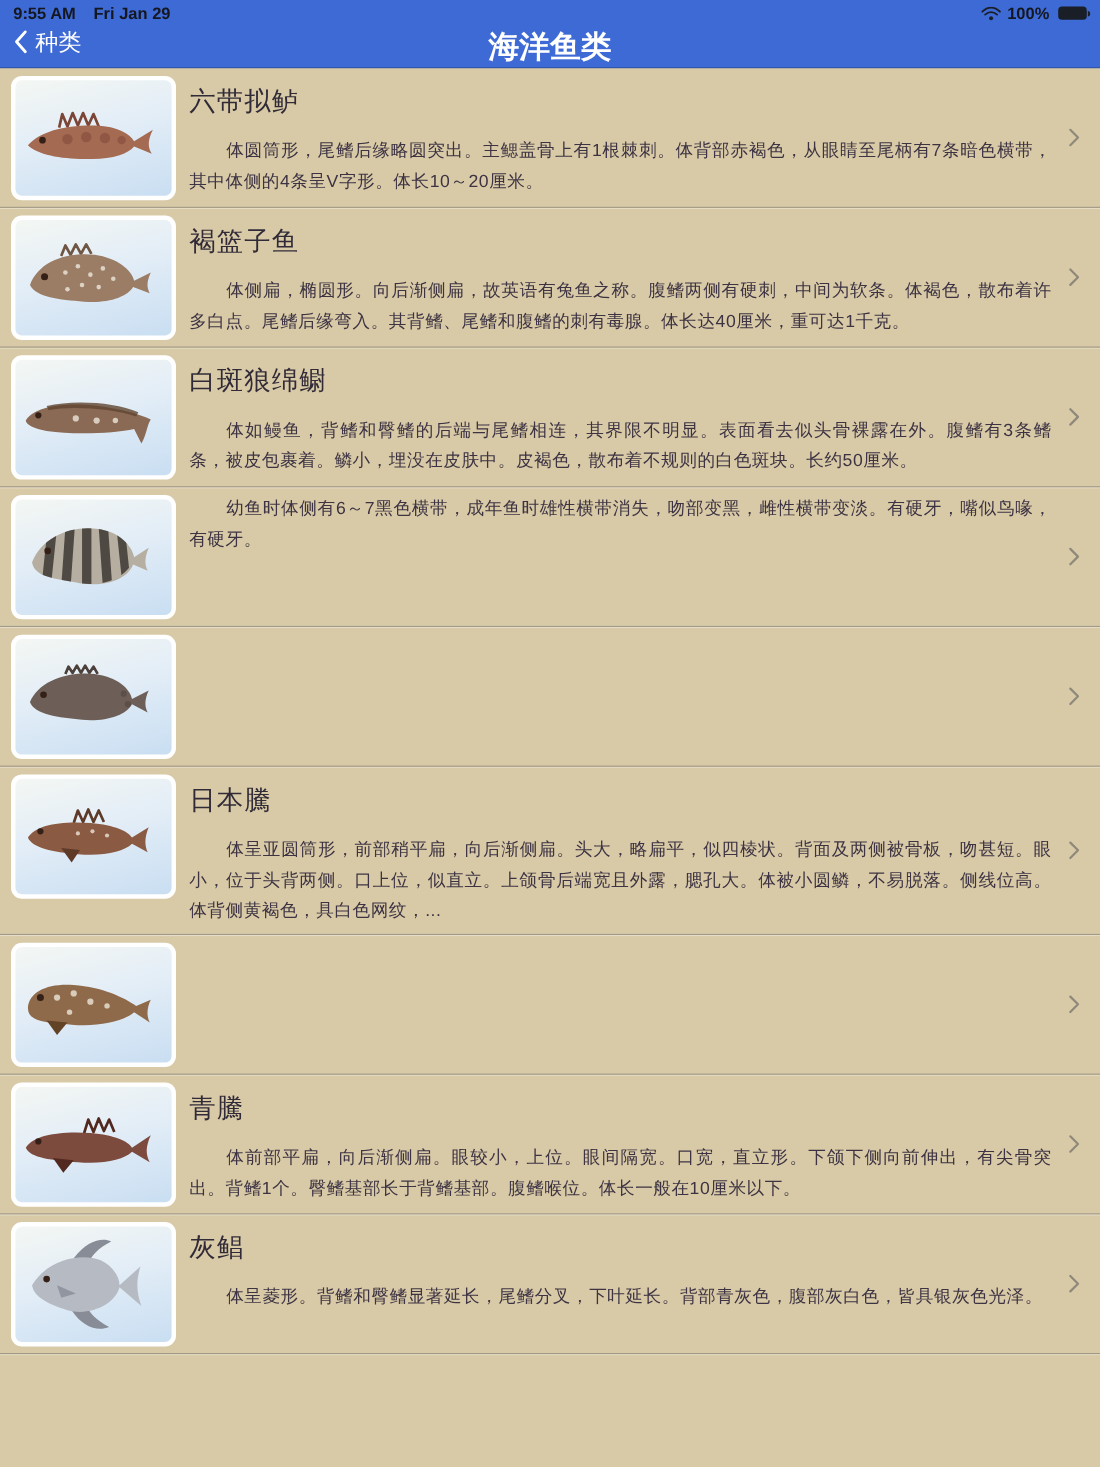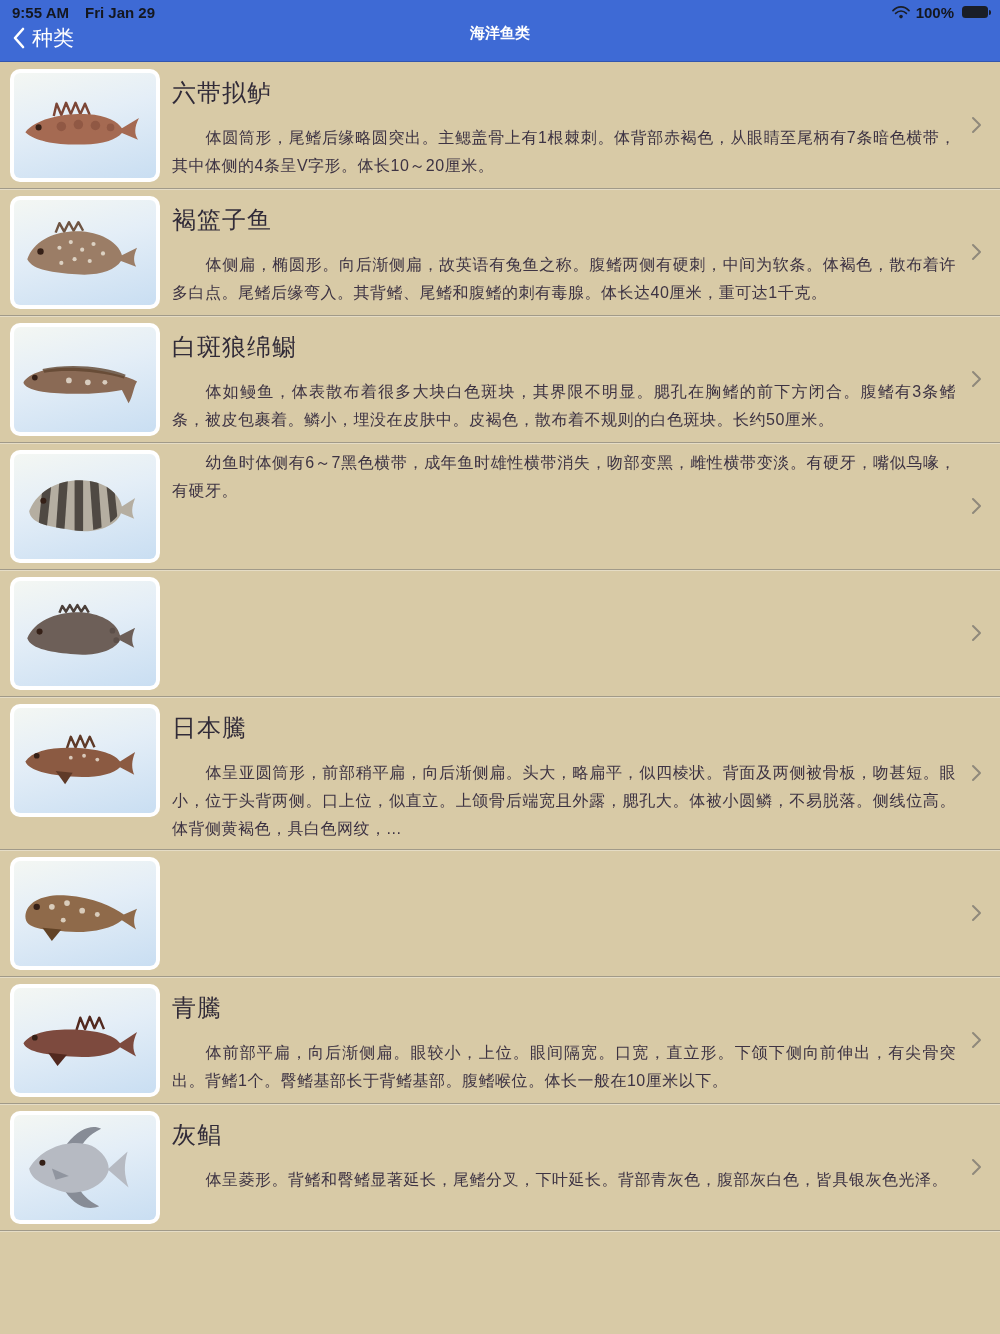--- a/index.html
+++ b/index.html
@@ -27,21 +27,21 @@
     background:#1a1e27; border-radius:0 2px 2px 0;
   }
   .navbar {
     height:38px; display:flex; align-items:flex-start; position:relative; padding:0 12px;
   }
   .back-btn { display:flex; align-items:center; gap:7px; color:#ffffff; cursor:pointer; }
   .back-chevron { width:13px; height:22px; display:block; }
   .back-label { font-size:21px; }
   .nav-title {
     position:absolute; left:0; right:0; text-align:center;
-    color:#ffffff; font-size:15px; font-weight:700; pointer-events:none;
+    color:#ffffff; font-size:28px; font-weight:700; pointer-events:none;
   }
   
   .list { width:100%;border-radius:18px; }
   .row {
     display:flex; align-items:flex-start; position:relative;
     min-height:125px; padding:6px 44px 6px 10px;
     border-bottom:1px solid #a19a89;
     box-shadow:0 1px 0 rgba(255,255,255,.35);
   }
   .card {
@@ -172,21 +172,21 @@
           <path class="fish-fin" d="M30 44 C55 38 95 40 118 50 L116 54 C92 46 52 44 32 48 Z" opacity=".8"></path>
           <circle class="spot" cx="58" cy="56" r="3"></circle>
             <circle class="spot" cx="78" cy="58" r="3"></circle>
             <circle class="spot" cx="96" cy="58" r="2.6"></circle>
           <circle class="fish-eye" cx="22" cy="53" r="3"></circle>
         </svg>
       </div>
     </div>
     <div class="content">
       <div class="name">白斑狼绵鳚</div>
-      <div class="desc">体如鳗鱼，体表散布着很多大块白色斑块，其界限不明显。腮孔在胸鳍的前下方闭合。腹鳍有3条鳍条，被皮包裹着。鳞小，埋没在皮肤中。皮褐色，散布着不规则的白色斑块。长约50厘米。</div>
+      <div class="desc">体如鳗鱼，背鳍和臀鳍的后端与尾鳍相连，其界限不明显。表面看去似头骨裸露在外。腹鳍有3条鳍条，被皮包裹着。鳞小，埋没在皮肤中。皮褐色，散布着不规则的白色斑块。长约50厘米。</div>
     </div>
     <span class="disclosure">
       <svg viewBox="0 0 11 18">
           <path d="M2 2 L9 9 L2 16" stroke="#8f897b" stroke-width="2" fill="none" stroke-linecap="round" stroke-linejoin="round"></path>
         </svg>
     </span>
   </div>
 
   <div class="row">
     <div class="card">

